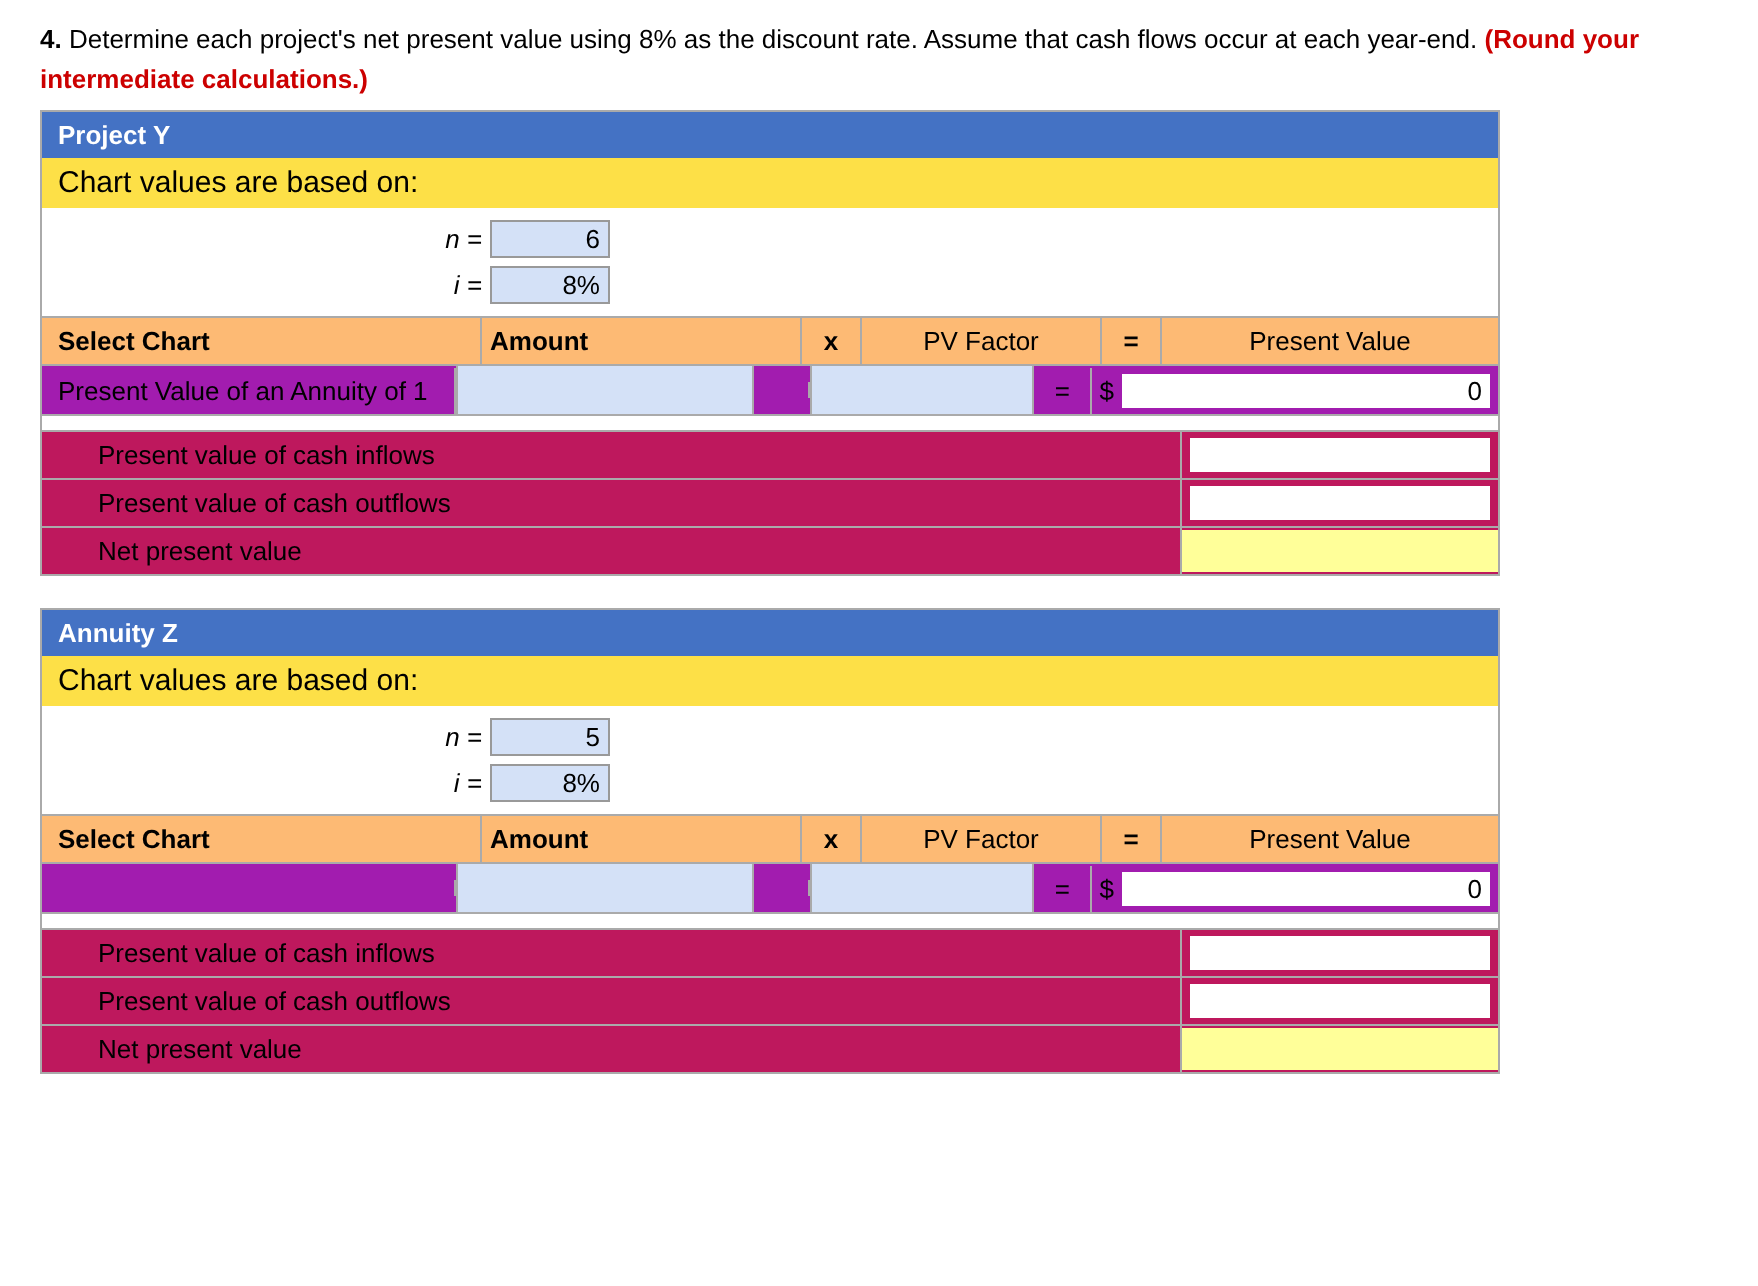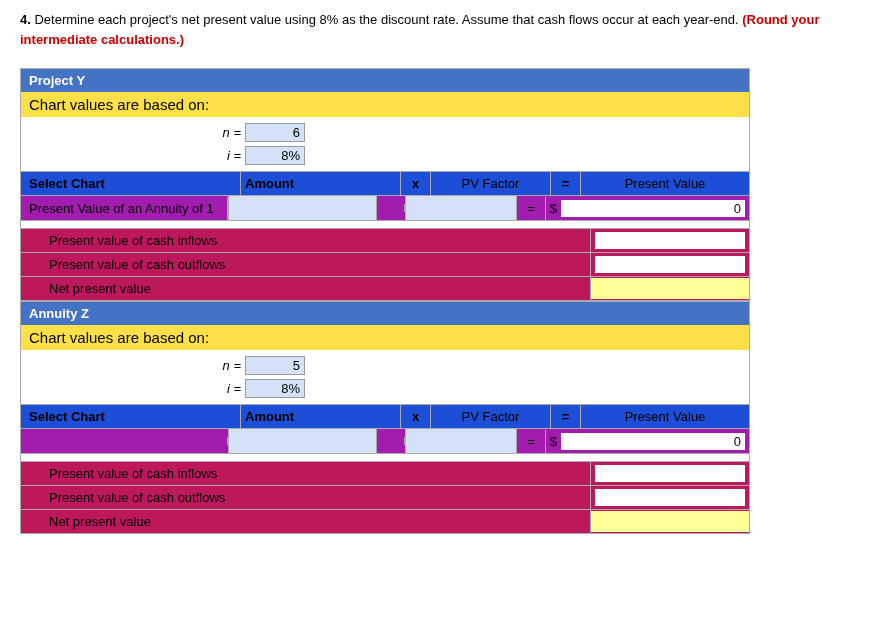--- a/index.html
+++ b/index.html
@@ -4,28 +4,29 @@
   <style>
     * { box-sizing: border-box; margin: 0; padding: 0; }
     body {
       font-family: Arial, sans-serif;
       font-size: 13px;
       background: #fff;
       padding: 10px 20px;
       color: #000;
     }
     .question-text {
-      margin-bottom: 19px;
+      margin-bottom: 6px;
       line-height: 1.5;
     }
     .bold { font-weight: bold; }
     .red-bold { font-weight: bold; color: #cc0000; }
 
     .project-section {
       border: 1px solid #aaa;
+      margin-bottom: 16px;
       width: 730px;
     }
     .project-header {
       background: #4472c4;
       color: #fff;
       font-weight: bold;
       padding: 4px 8px;
       font-size: 13px;
     }
     .chart-based-on {
@@ -54,21 +55,21 @@
       border: 1px solid #999;
       background: #d4e1f7;
       padding: 1px 4px;
       text-align: right;
       font-size: 13px;
     }
     .select-chart-row {
       display: flex;
       align-items: center;
       border-top: 1px solid #aaa;
-      background: #1d4ed8;
+      background: #fdba74;
     }
     .col-select {
       width: 220px;
       font-weight: bold;
       padding: 4px 8px;
       border-right: 1px solid #aaa;
     }
     .col-amount {
       width: 160px;
       text-align: left;

